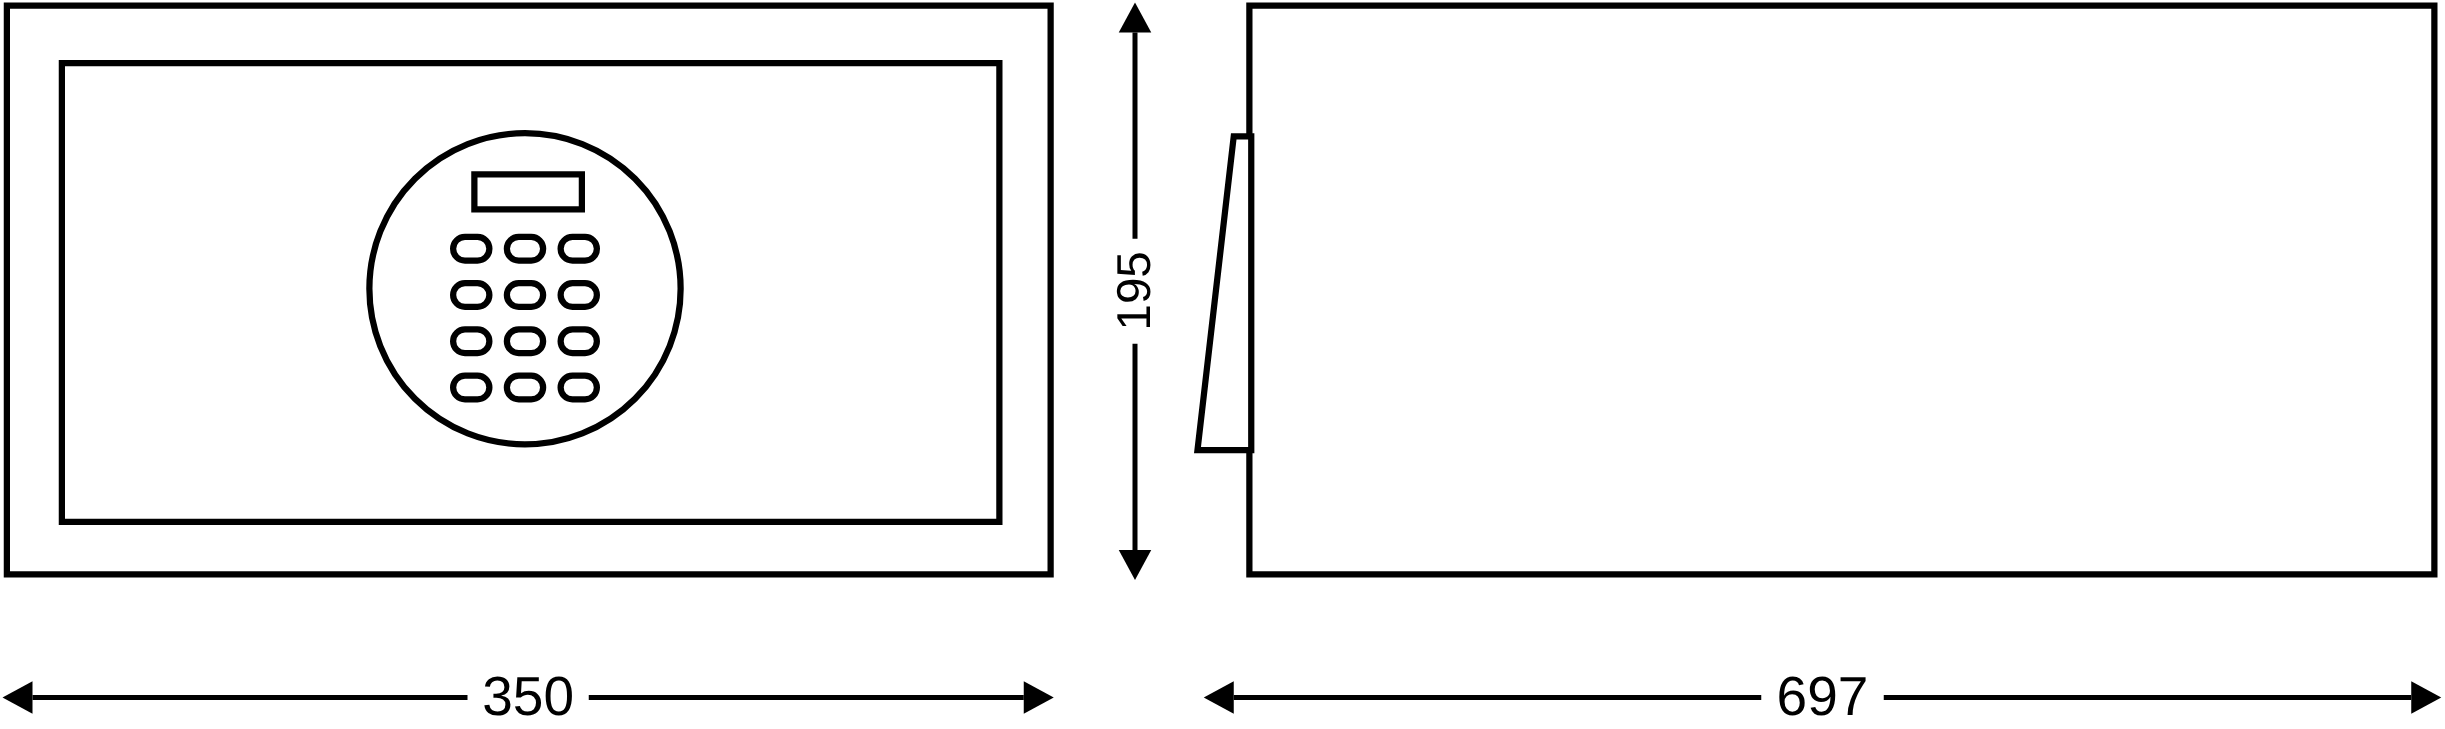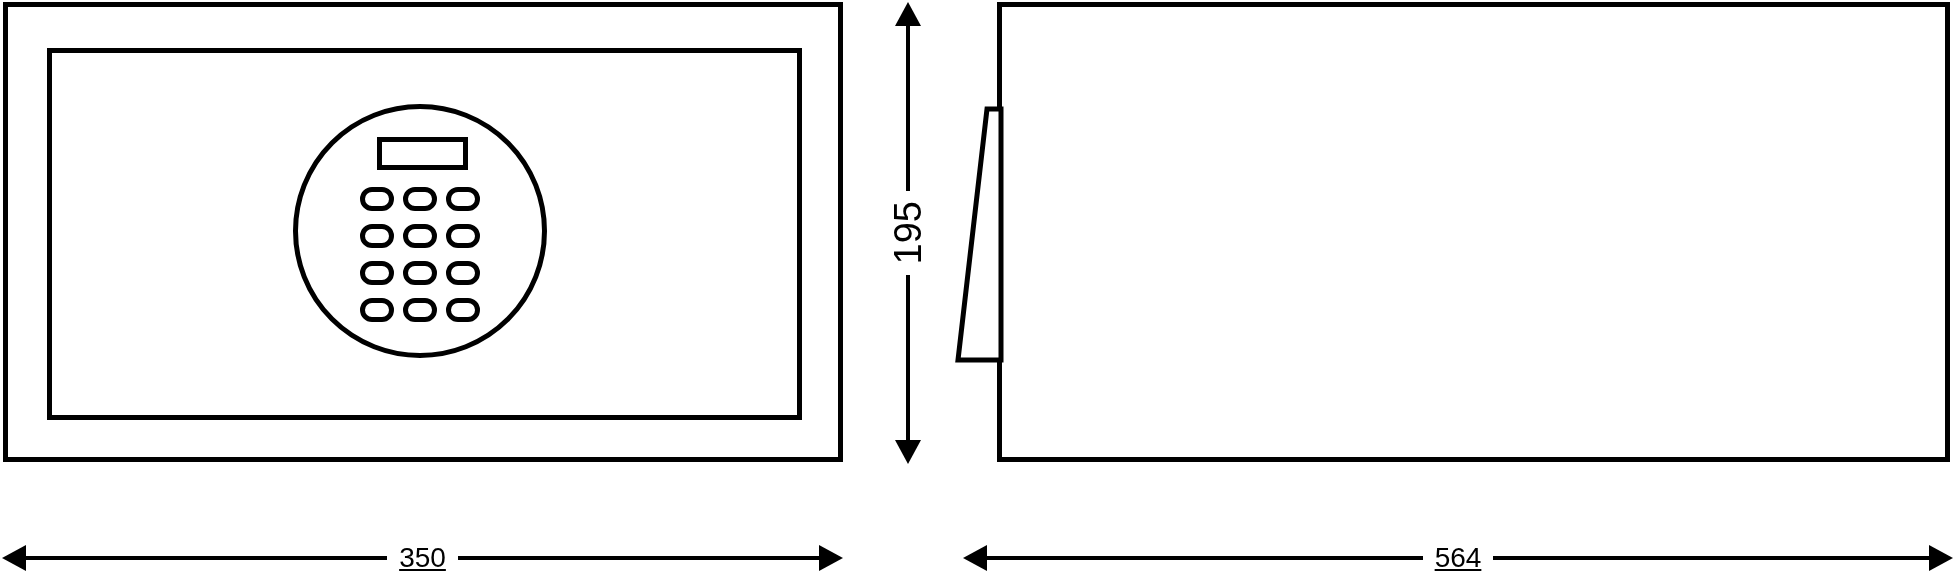--- a/index.html
+++ b/index.html
@@ -42,22 +42,22 @@
     border:5px solid #000; box-sizing:border-box;
   }
   .door-edge-svg { position:absolute; left:950px; top:100px; }
 
   
   .dim-h {
     position:absolute; height:26px; display:flex; align-items:center;
   }
   .dim-h .seg { flex:1 1 auto; height:4px; background:#000; }
   .dim-label {
-    font-size:28px; line-height:1; font-weight:400; color:#000;
-    margin:0 12px; white-space:nowrap; user-select:none;text-decoration:underline;
+    font-size:44px; line-height:1; font-weight:400; color:#000;
+    margin:0 12px; white-space:nowrap; user-select:none;
   }
   .arrow { width:0; height:0; flex:0 0 auto; }
   .arrow-left  { border-top:13px solid transparent; border-bottom:13px solid transparent; border-right:24px solid #000; }
   .arrow-right { border-top:13px solid transparent; border-bottom:13px solid transparent; border-left:24px solid #000; }
   .arrow-up    { border-left:13px solid transparent; border-right:13px solid transparent; border-bottom:24px solid #000; }
   .arrow-down  { border-left:13px solid transparent; border-right:13px solid transparent; border-top:24px solid #000; }
 
   .dim-v {
     position:absolute; left:895px; top:2px; width:26px; height:462px;
     display:flex; flex-direction:column; align-items:center;
@@ -114,18 +114,18 @@
     <div class="arrow arrow-left"></div>
     <div class="seg"></div>
     <div class="dim-label">350</div>
     <div class="seg"></div>
     <div class="arrow arrow-right"></div>
   </div>
 
   <div class="dim-h" id="dim-depth">
     <div class="arrow arrow-left"></div>
     <div class="seg"></div>
-    <div class="dim-label">564</div>
+    <div class="dim-label">697</div>
     <div class="seg"></div>
     <div class="arrow arrow-right"></div>
   </div>
 
 </div>
 
 </body></html>

